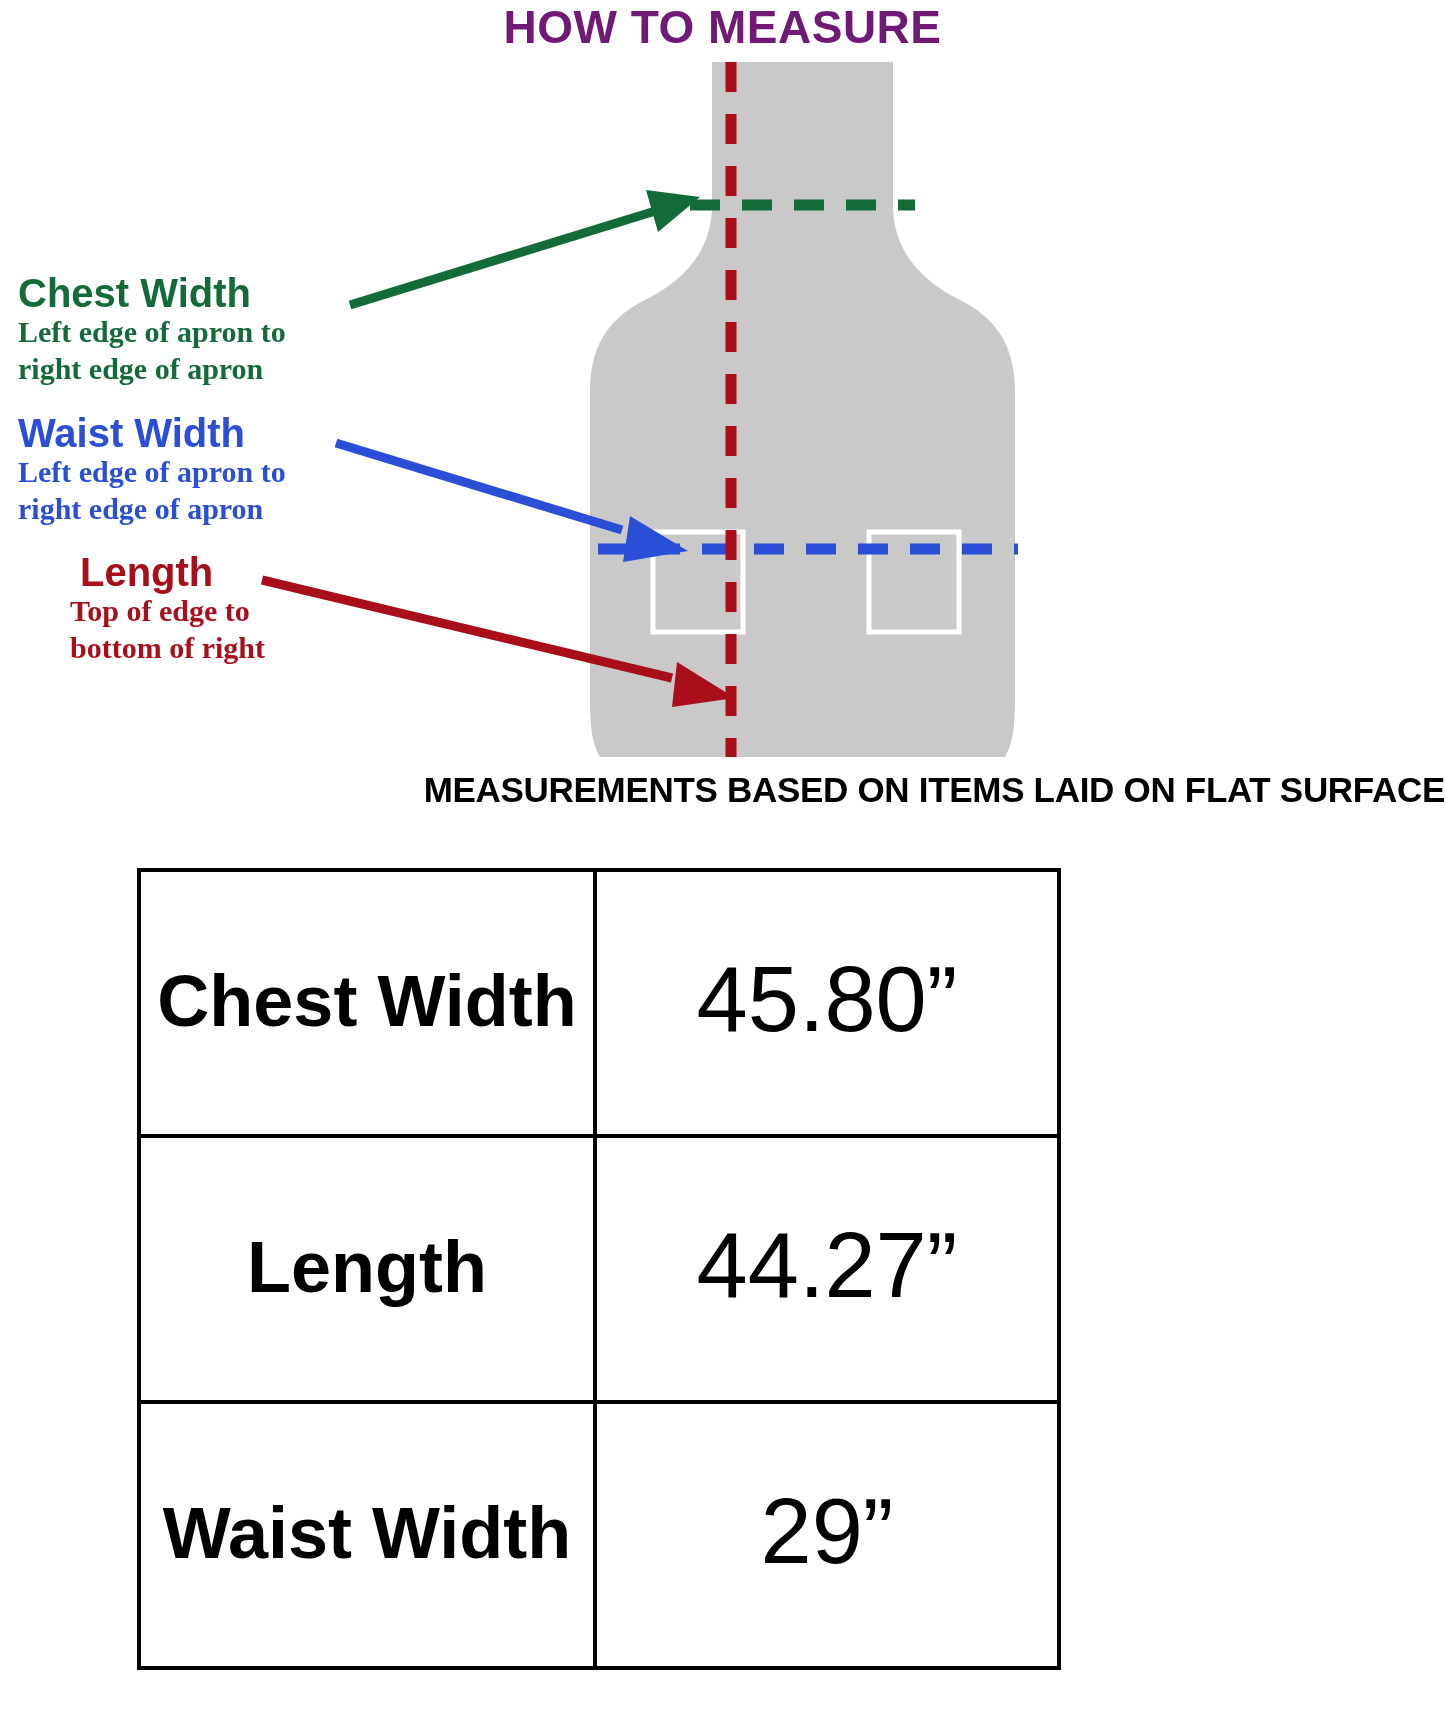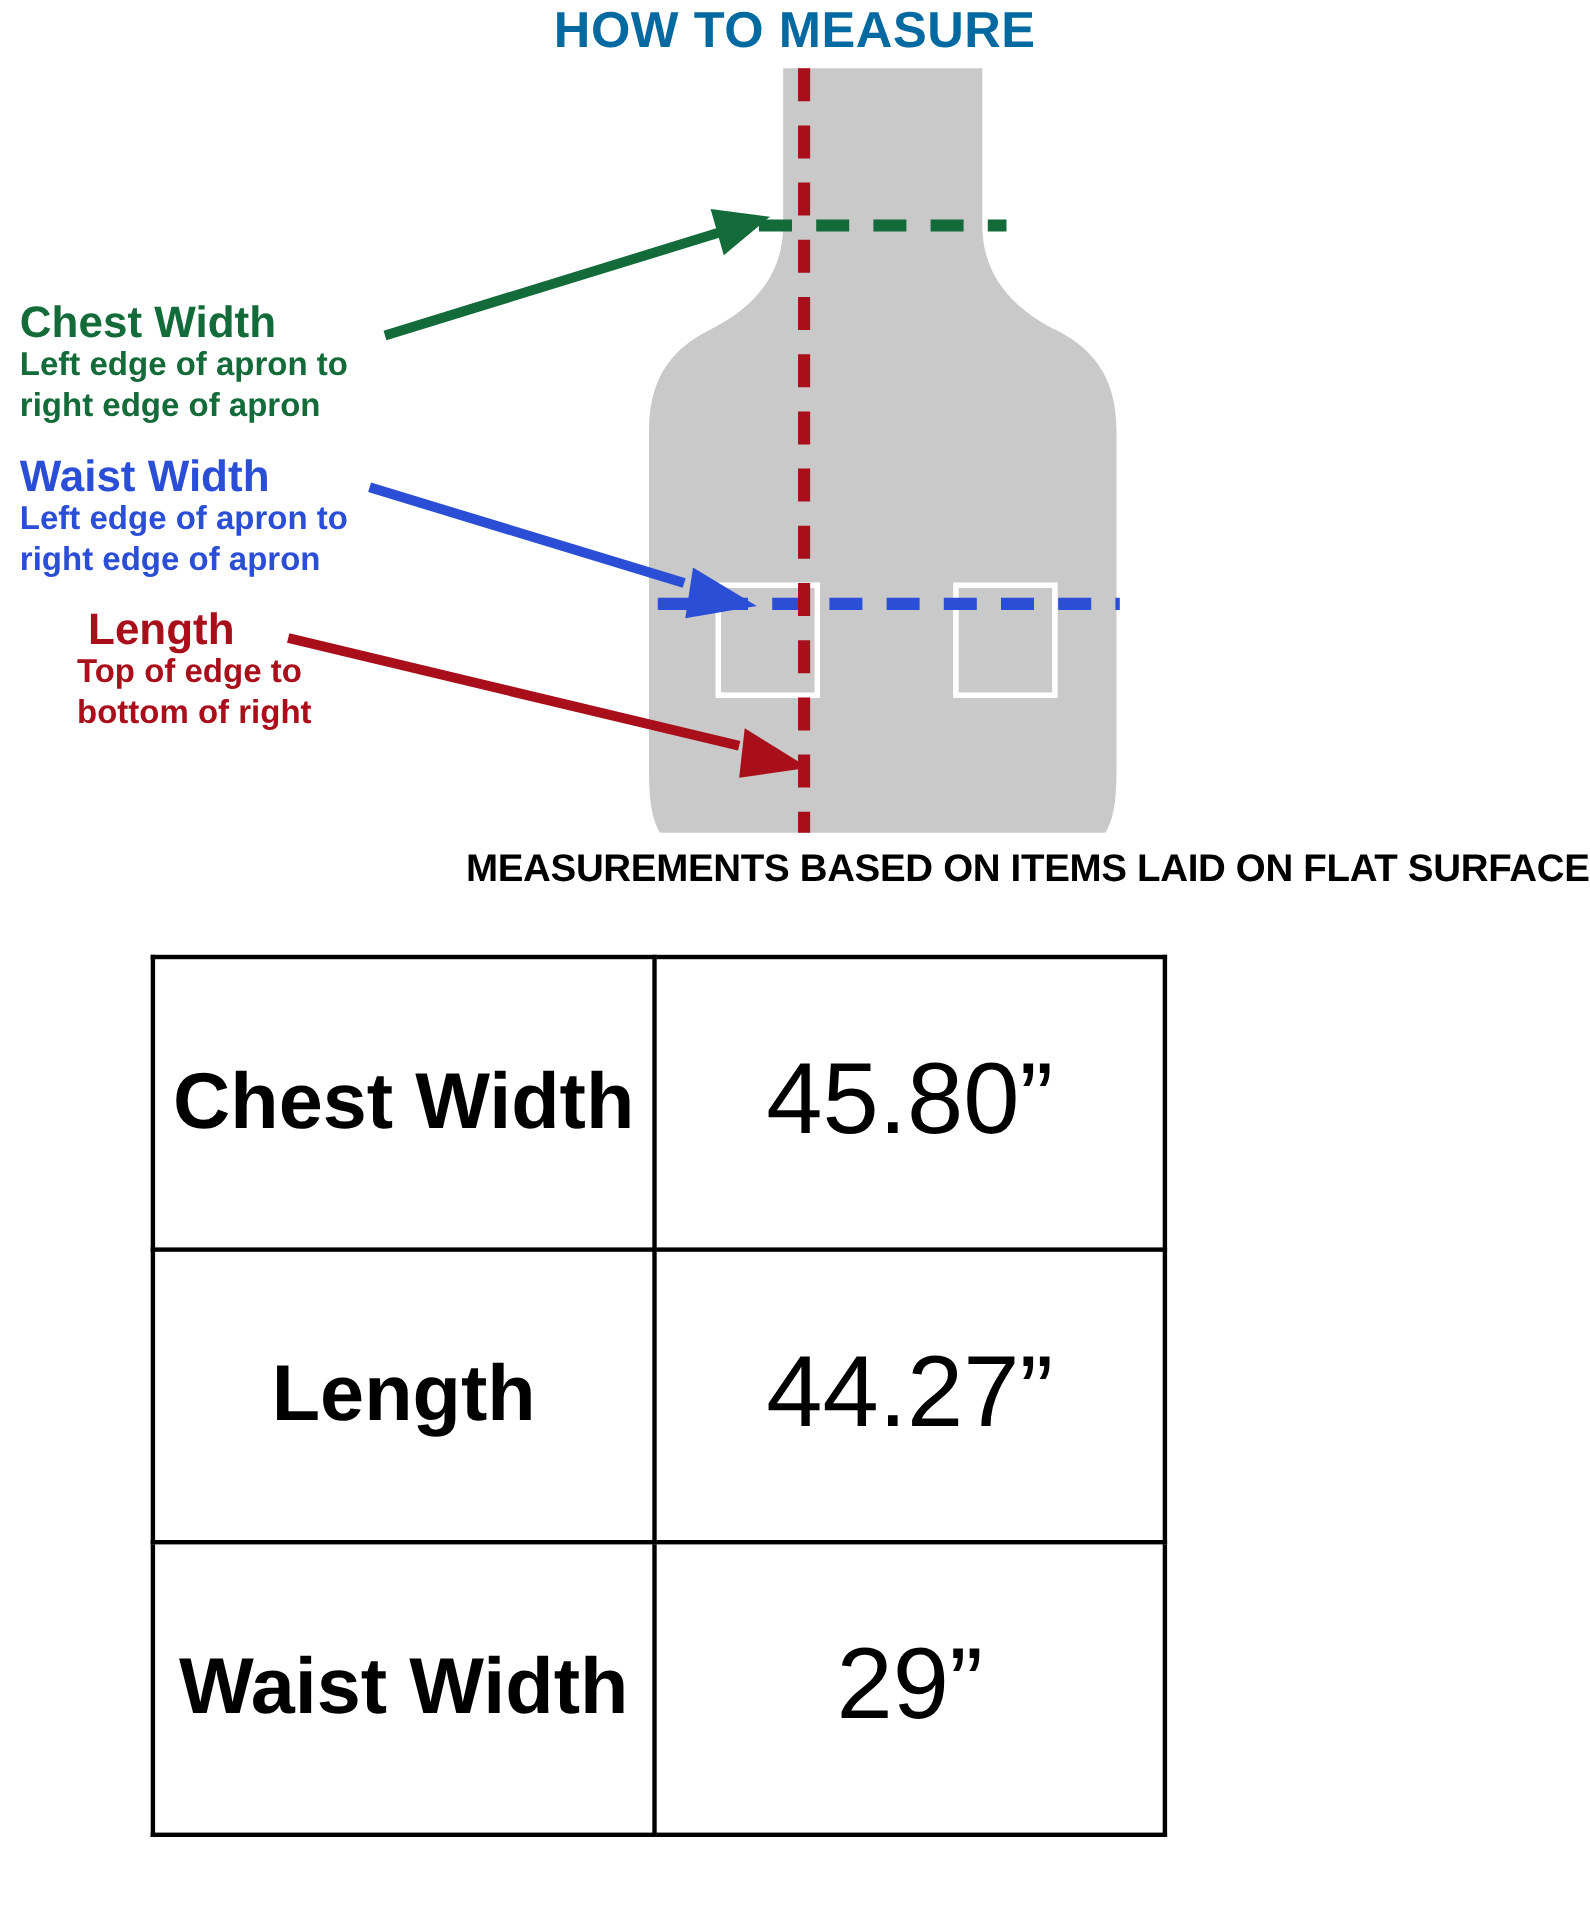--- a/index.html
+++ b/index.html
@@ -18,21 +18,21 @@
   
   .title-top {
     position: absolute;
     top: 0px;
     left: 0;
     width: 1445px;
     text-align: center;
     font-size: 46px;
     font-weight: bold;
     letter-spacing: 0.5px;
-    color: #0369a1;
+    color: #701a75;
     font-family: "Liberation Sans", sans-serif;
   }
   .title-bottom {
     position: absolute;
     top: 770px;
     left: 0;
     width: 1445px;
     text-align: right;
     font-size: 35px;
     font-weight: bold;
@@ -60,21 +60,21 @@
   .legend-head {
     font-size: 40px;
     font-weight: bold;
     line-height: 1.05;
     font-family: "Liberation Sans", sans-serif;
   }
   .legend-sub {
     font-size: 30px;
     font-weight: bold;
     line-height: 1.22;
-    font-family: Liberation Sans, sans-serif;
+    font-family: Liberation Serif, serif;
   }
   .green { color: #146b3a; }
   .blue  { color: #2a4fd6; }
   .red   { color: #a80f1b; }
 
   #legend-chest { top: 272px; left: 18px; }
   #legend-waist { top: 412px; left: 18px; }
   #legend-length { top: 551px; left: 70px; text-align: left; }
   #legend-length .legend-head { margin-left: 10px; }
 

